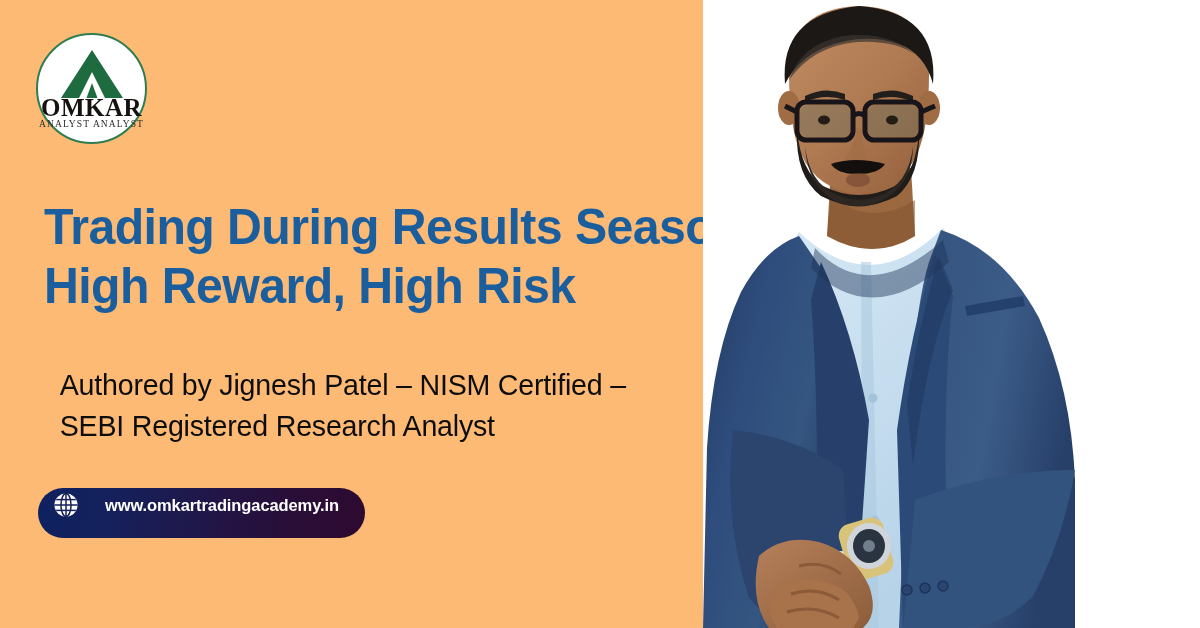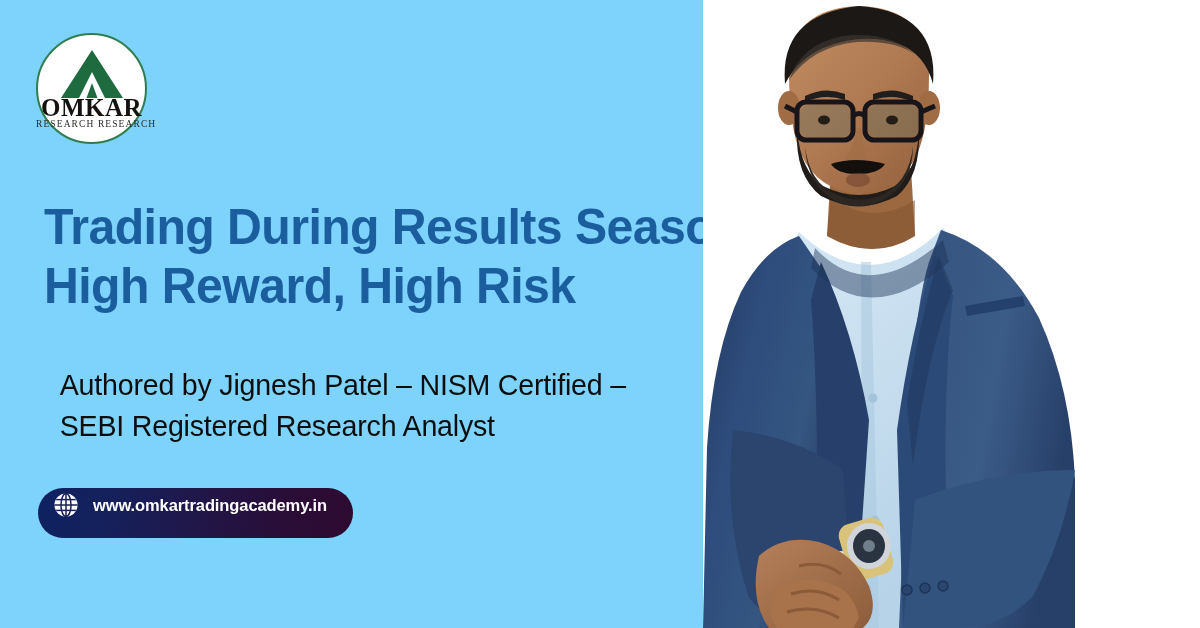--- a/index.html
+++ b/index.html
@@ -8,21 +8,21 @@
     background: #ffffff;
   }
   body {
     font-family: "Liberation Sans", sans-serif;
     -webkit-font-smoothing: antialiased;
   }
   .banner {
     position: relative;
     width: 1075px;
     height: 628px;
-    background: #7dd3fc;
+    background: #fdba74;
     overflow: hidden;
   }
 
   
   .logo-wrap {
     position: absolute;
     left: 36px;
     top: 33px;
     width: 111px;
     height: 111px;
@@ -120,21 +120,21 @@
 
   
   .site-pill {
     position: absolute;
     left: 38px;
     top: 488px;
     height: 50px;
     padding: 0 26px 16px 15px;
     display: inline-flex;
     align-items: center;
-    gap: 14px;
+    gap: 26px;
     border-radius: 25px;
     background: linear-gradient(96deg, #0e2160 0%, #15215c 22%, #221546 55%, #2a0d36 80%, #2e0a30 100%);
     box-sizing: border-box;
     text-decoration: none;
   }
   .globe-icon {
     width: 26px;
     height: 26px;
     flex: 0 0 26px;
     display: block;
@@ -165,21 +165,21 @@
 <div class="banner">
 
   <div class="logo-wrap">
     <div class="logo-circle"></div>
     <svg class="logo-mark" viewBox="0 0 62 48" aria-hidden="true">
       <path d="M31 0 L62 48 L44 48 L31 22 L18 48 L0 48 Z" fill="#1d6b3e"></path>
       <path d="M31 27 L40 48 L22 48 Z" fill="#ffffff"></path>
       <path d="M31 33 L36.5 48 L25.5 48 Z" fill="#1d6b3e"></path>
     </svg>
     <div class="logo-name">OMKAR</div>
-    <div class="logo-sub">RESEARCH RESEARCH</div>
+    <div class="logo-sub">ANALYST ANALYST</div>
   </div>
 
   <h1 class="headline">Trading During Results Season:
 High Reward, High Risk</h1>
 
   <div class="subtitle-block">
     <div class="subtitle-bar"></div>
     <p class="subtitle-text">Authored by Jignesh Patel – NISM Certified –
 SEBI Registered Research Analyst</p>
   </div>

